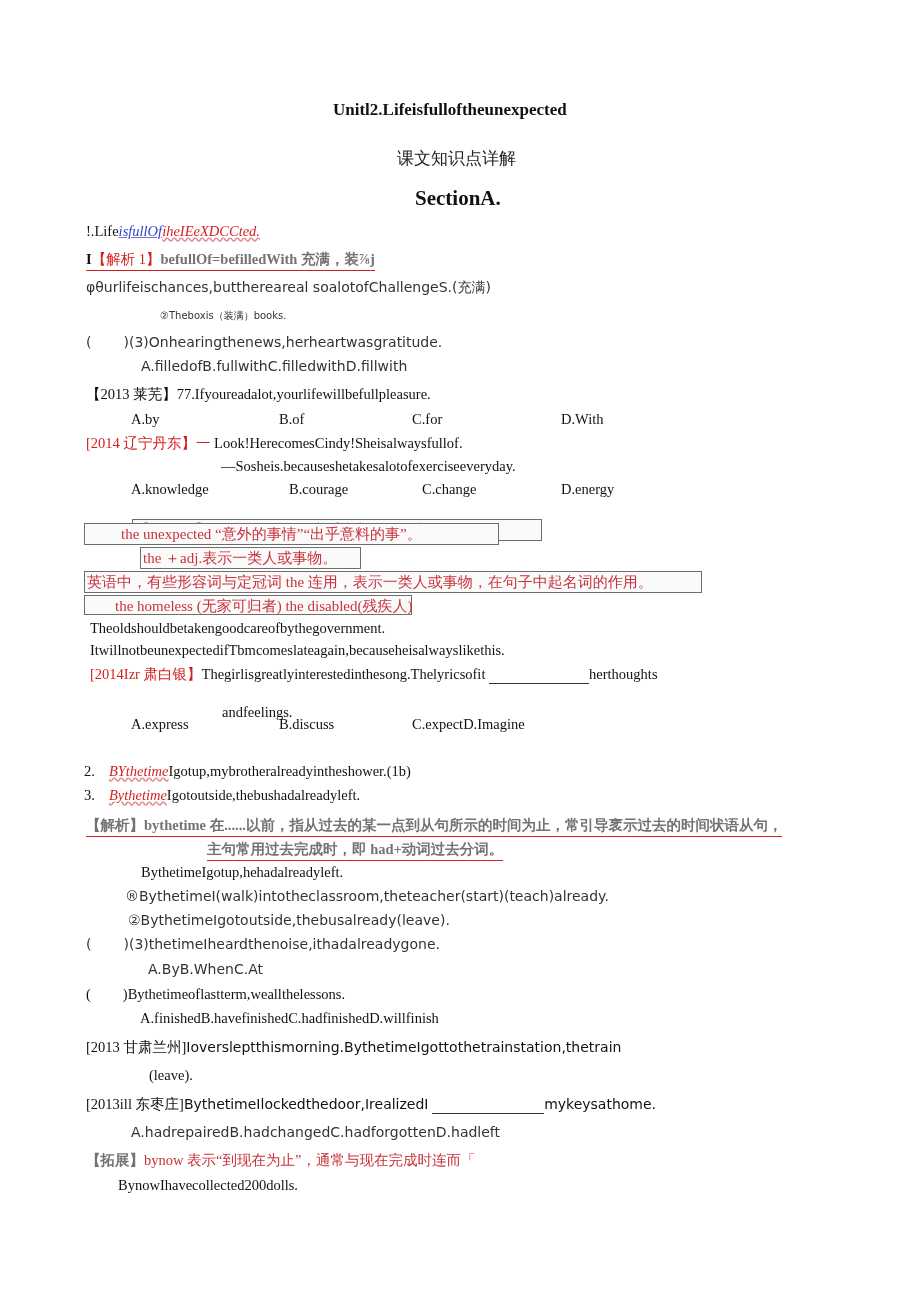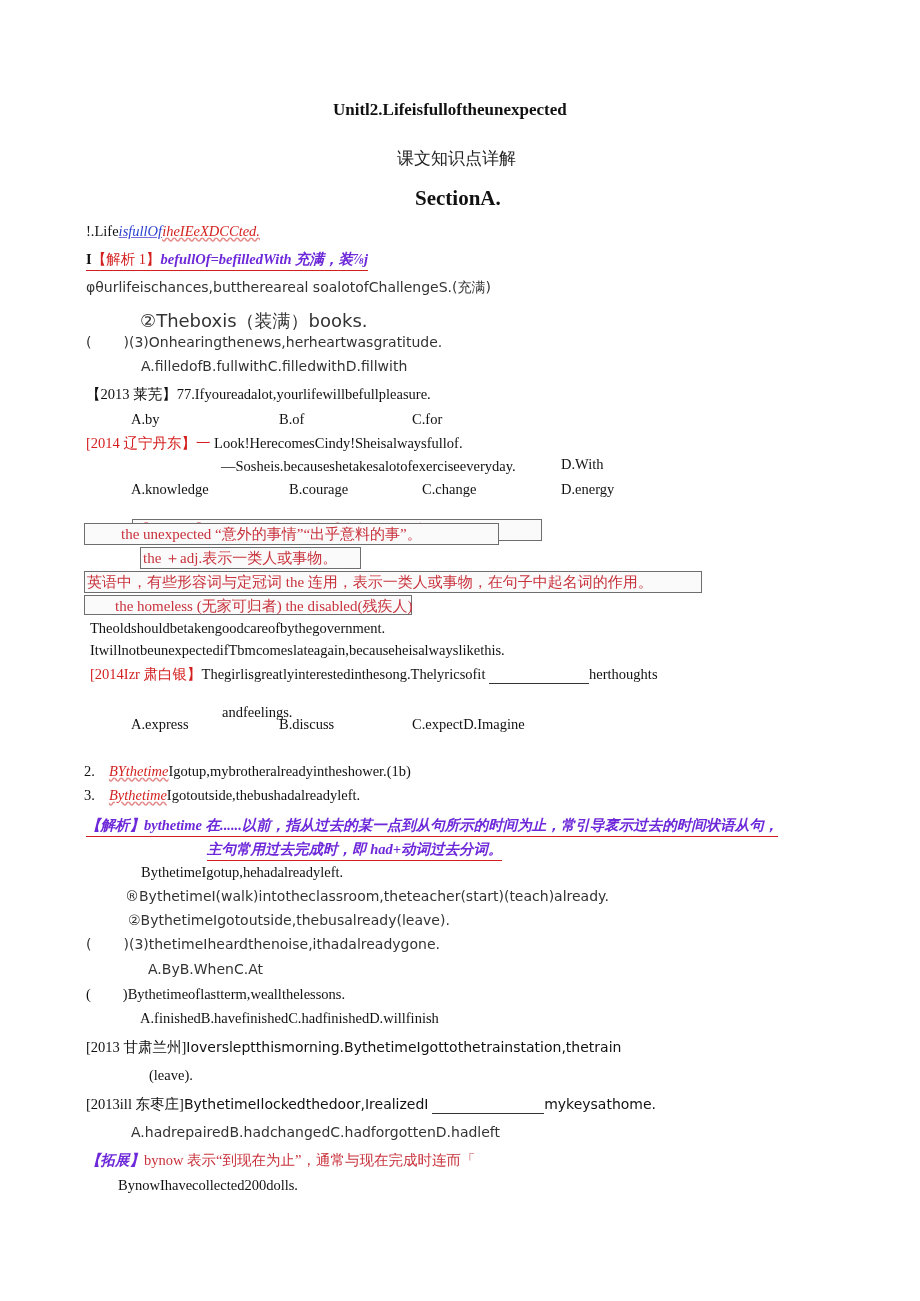--- a/index.html
+++ b/index.html
@@ -5,21 +5,21 @@
     html, body { margin: 0; padding: 0; background: #ffffff; }
     body { width: 920px; height: 1301px; position: relative; overflow: hidden;
            font-family: "Liberation Serif", "DejaVu Serif", serif; color: #111; }
     .abs { position: absolute; white-space: nowrap; }
     .title { font-weight: bold; font-size: 17px; }
     .subtitle { font-size: 17px; color: #222; }
     .section { font-weight: bold; font-size: 21px; }
     .t { font-size: 14.5px; }
     .ts { font-size: 14px; }
     .red { color: #d41f1f; }
-    .redb { color: #6d28d9; font-weight: bold; font-style: italic; }
+    .redb { color: #737373; font-weight: bold; }
     .pink { color: #c8323c; }
     .ul-red { border-bottom: 1.5px solid #d41f1f; padding-bottom: 1px; }
     .it-blue { color: #2a3fcf; font-style: italic; text-decoration: underline; text-decoration-color: #7a6fd8; }
     .it-red { color: #d41f1f; font-style: italic; text-decoration: underline wavy; text-decoration-color: #e58a8a; }
     .box { border: 1.5px solid #6e6e6e; background: #fafafa; padding: 0 2px; height: 20px; line-height: 20px;
            color: #c8323c; font-size: 15px; }
     .blank { display: inline-block; border-bottom: 1px solid #333; vertical-align: bottom; }
     .sans { font-family: "DejaVu Sans", "Liberation Sans", sans-serif; }
     .gray { color: #333; }
   </style>
@@ -32,34 +32,34 @@
 
 <div class="abs t" style="left:86px; top:223px;">
   <span>!.Life</span><span class="it-blue">isfullOf</span><span class="it-red">iheIEeXDCCted.</span>
 </div>
 
 <div class="abs t ul-red" style="left:86px; top:250px;">
   <span style="font-weight:bold; color:#111;">I</span><span class="red">【解析 1】</span><span class="redb">befullOf=befilledWith 充满，装⅞j</span>
 </div>
 
 <div class="abs t sans gray" style="left:86px; top:279px; font-size:14px;">φθurlifeischances,butthereareal soalotofChallengeS.(充满)</div>
-<div class="abs t sans gray" style="left:140px; top:309px; font-size:18px;">②Theboxis（装满）books.</div>
+<div class="abs t sans gray" style="left:160px; top:309px; font-size:10px;">②Theboxis（装满）books.</div>
 
 <div class="abs t sans gray" style="left:86px; top:334px; font-size:14px;">
   <span>(</span><span style="display:inline-block; width:32px;"></span><span>)(3)Onhearingthenews,herheartwasgratitude.</span>
 </div>
 <div class="abs ts sans gray" style="left:141px; top:358px;">A.filledofB.fullwithC.filledwithD.fillwith</div>
 
 <div class="abs t" style="left:86px; top:385px;">
   <span>【2013 莱芜】</span><span>77.Ifyoureadalot,yourlifewillbefullpleasure.</span>
 </div>
 <div class="abs t" style="left:131px; top:411px;">A.by</div>
 <div class="abs t" style="left:279px; top:411px;">B.of</div>
 <div class="abs t" style="left:412px; top:411px;">C.for</div>
-<div class="abs t" style="left:561px; top:411px;margin-top:45px;">D.With</div>
+<div class="abs t" style="left:561px; top:411px;">D.With</div>
 
 <div class="abs t" style="left:86px; top:434px;">
   <span class="red">[2014 辽宁丹东】一</span> <span>Look!HerecomesCindy!Sheisalwaysfullof.</span>
 </div>
 <div class="abs t" style="left:221px; top:458px;">—Sosheis.becauseshetakesalotofexerciseeveryday.</div>
 <div class="abs t" style="left:131px; top:481px;">A.knowledge</div>
 <div class="abs t" style="left:289px; top:481px;">B.courage</div>
 <div class="abs t" style="left:422px; top:481px;">C.change</div>
 <div class="abs t" style="left:561px; top:481px;">D.energy</div>
 

